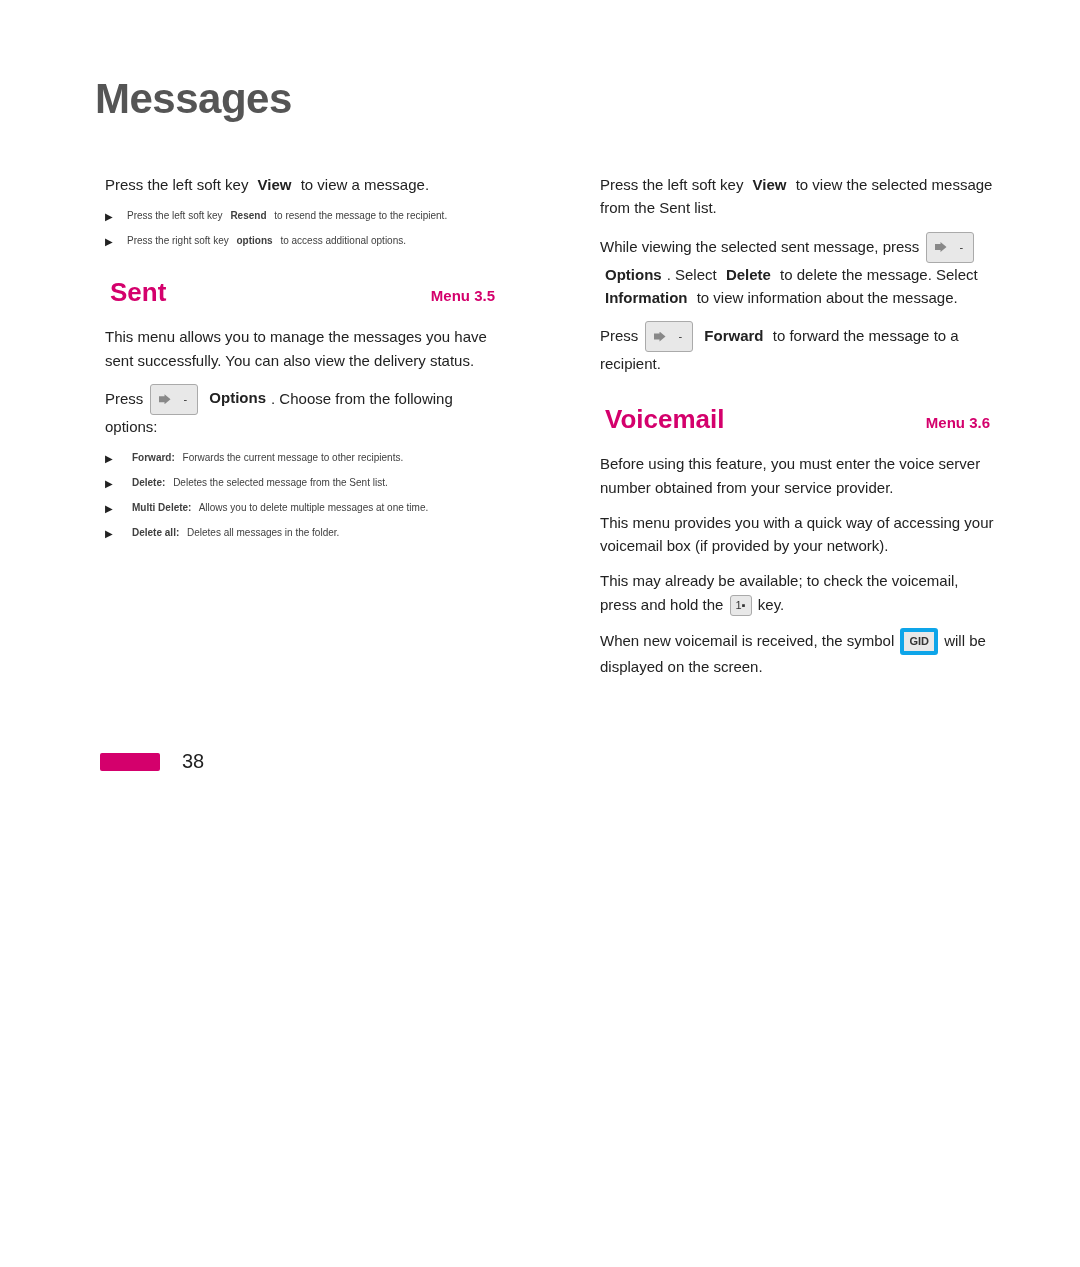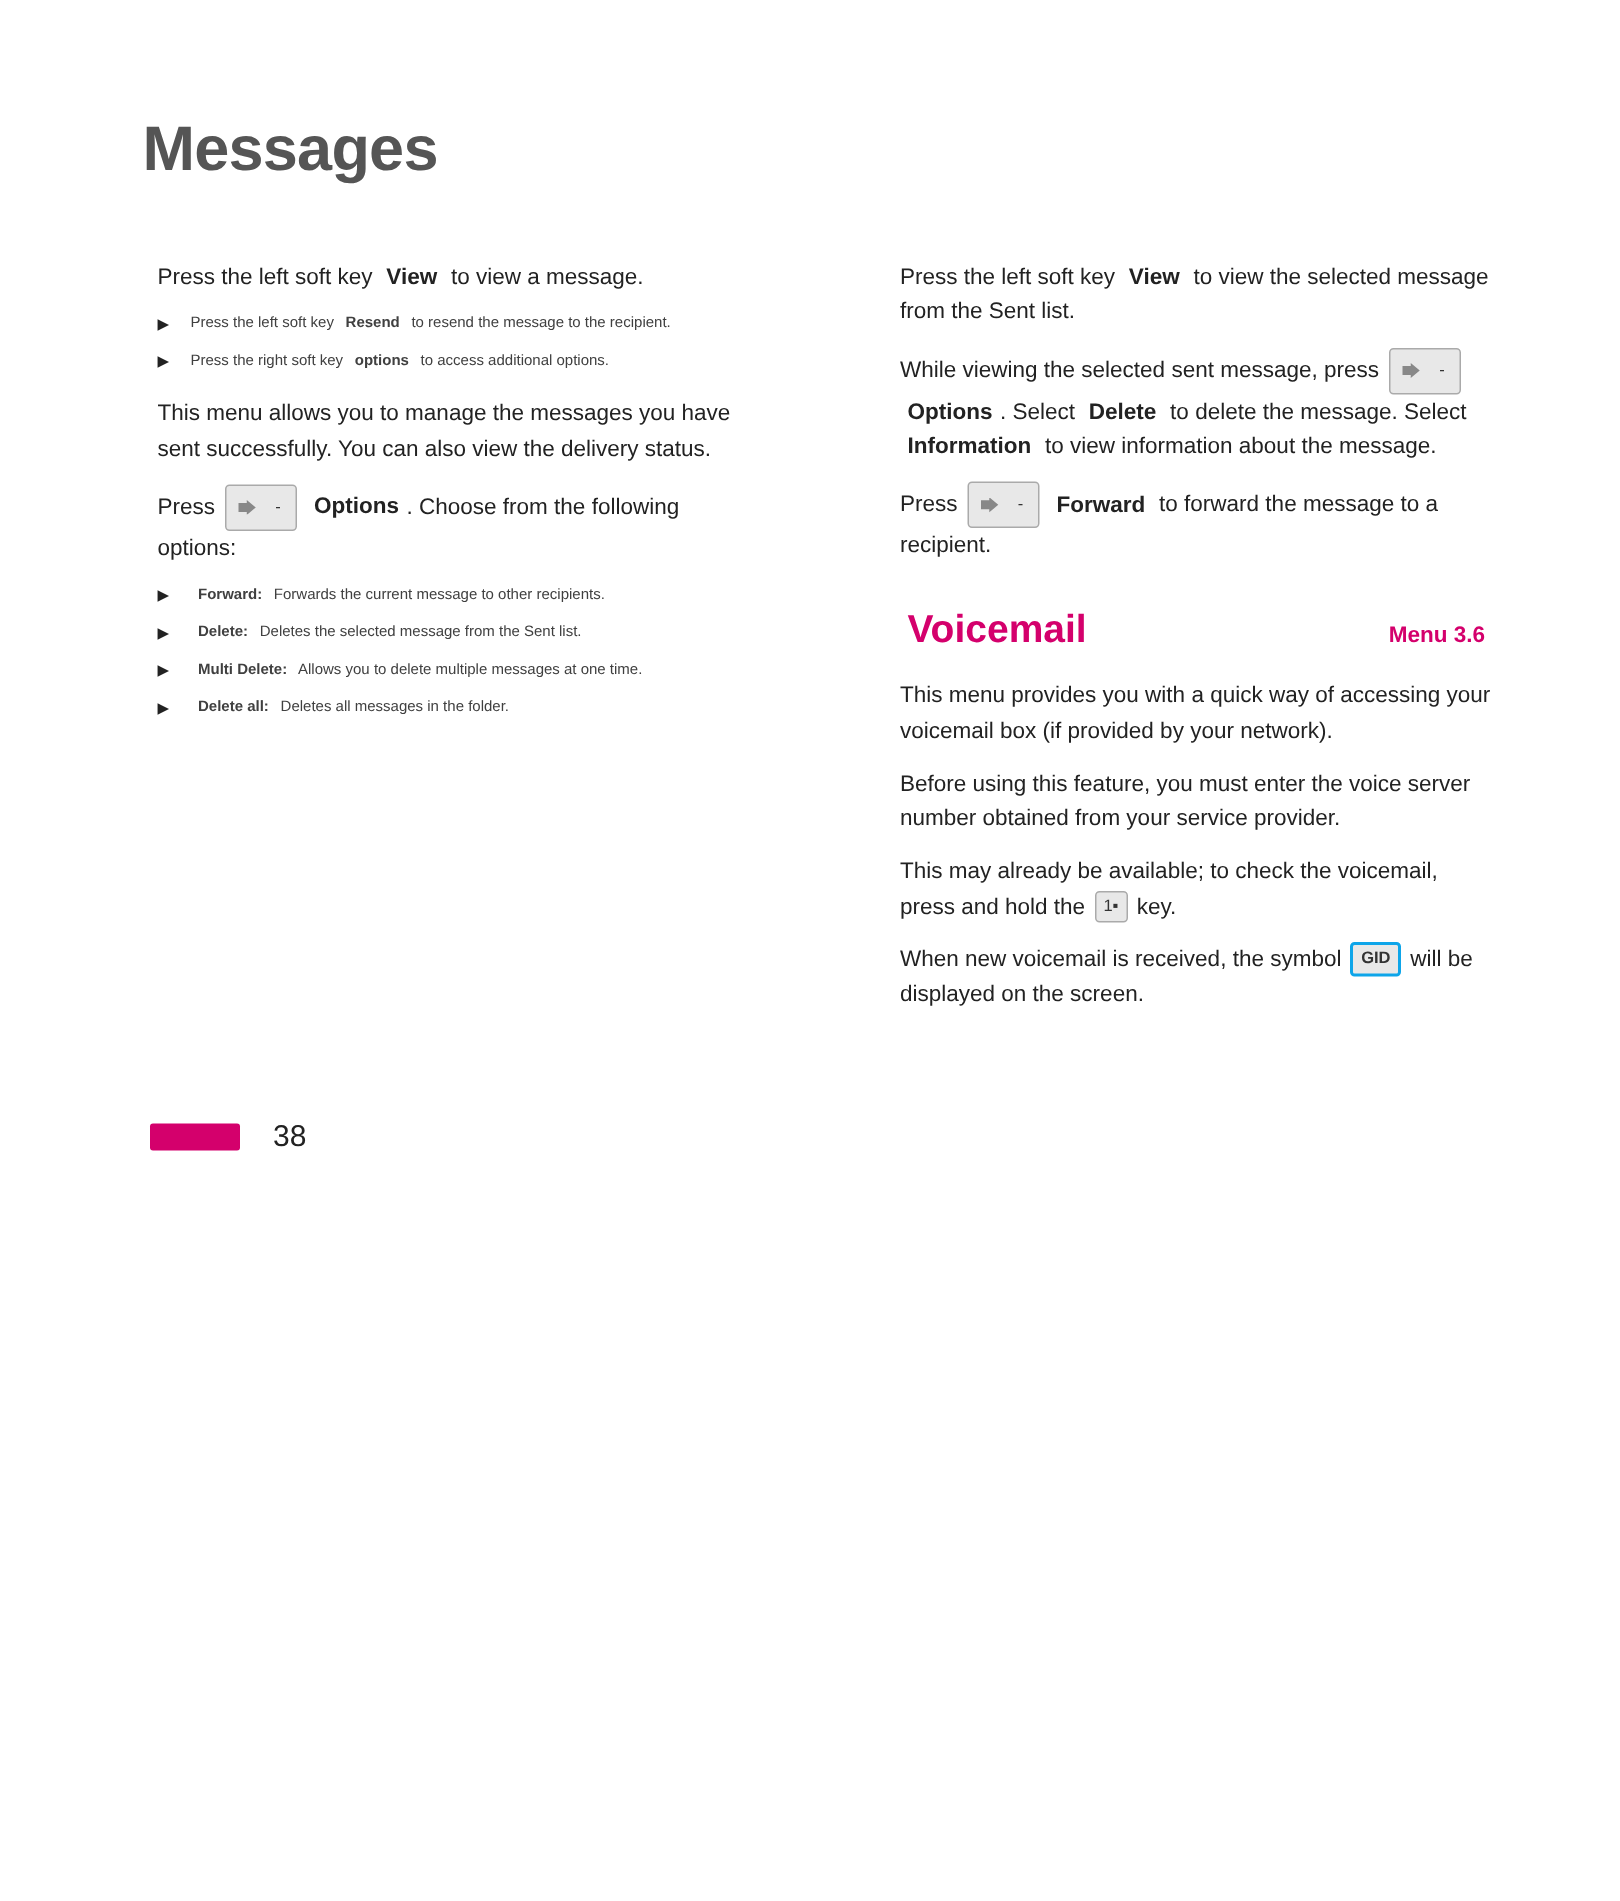--- a/index.html
+++ b/index.html
@@ -135,21 +135,21 @@
       width: 12px;
       height: 10px;
       background: #888;
       clip-path: polygon(0 20%, 50% 20%, 50% 0%, 100% 50%, 50% 100%, 50% 80%, 0 80%);
       flex-shrink: 0;
     }
 
     .voicemail-symbol {
       display: inline-block;
       background: #e8e8e8;
-      border: 2px solid #0ea5e9;
+      border: 4px solid #0ea5e9;
       border-radius: 3px;
       padding: 1px 5px;
       font-size: 11px;
       color: #333;
       vertical-align: middle;
       margin: 0 2px;
       font-weight: bold;
     }
 
     .one-key {
@@ -198,20 +198,24 @@
 
     <ul class="bullet-list">
       <li>
         Press the left soft key <span class="bold">Resend</span> to resend the message to the recipient.
       </li>
       <li>
         Press the right soft key <span class="bold">options</span> to access additional options.
       </li>
     </ul>
 
+    <div class="section-header">
+      <span class="section-title">Sent</span>
+      <span class="section-menu">Menu 3.5</span>
+    </div>
 
     <p>This menu allows you to manage the messages you have sent successfully. You can also view the delivery status.</p>
 
     <p>
       Press
       <span class="key-icon-options">
         <span class="arrow"></span>
         <span>-</span>
       </span>
       <span class="bold">Options</span>. Choose from the following options:
@@ -254,23 +258,23 @@
         <span>-</span>
       </span>
       <span class="bold">Forward</span> to forward the message to a recipient.
     </p>
 
     <div class="section-header">
       <span class="section-title">Voicemail</span>
       <span class="section-menu">Menu 3.6</span>
     </div>
 
+    <p>Before using this feature, you must enter the voice server number obtained from your service provider.</p>
+
     <p>This menu provides you with a quick way of accessing your voicemail box (if provided by your network).</p>
-
-    <p>Before using this feature, you must enter the voice server number obtained from your service provider.</p>
 
     <p>
       This may already be available; to check the voicemail, press and hold the
       <span class="one-key">1▪</span> key.
     </p>
 
     <p>
       When new voicemail is received, the symbol
       <span class="voicemail-symbol">GID</span>
       will be displayed on the screen.

